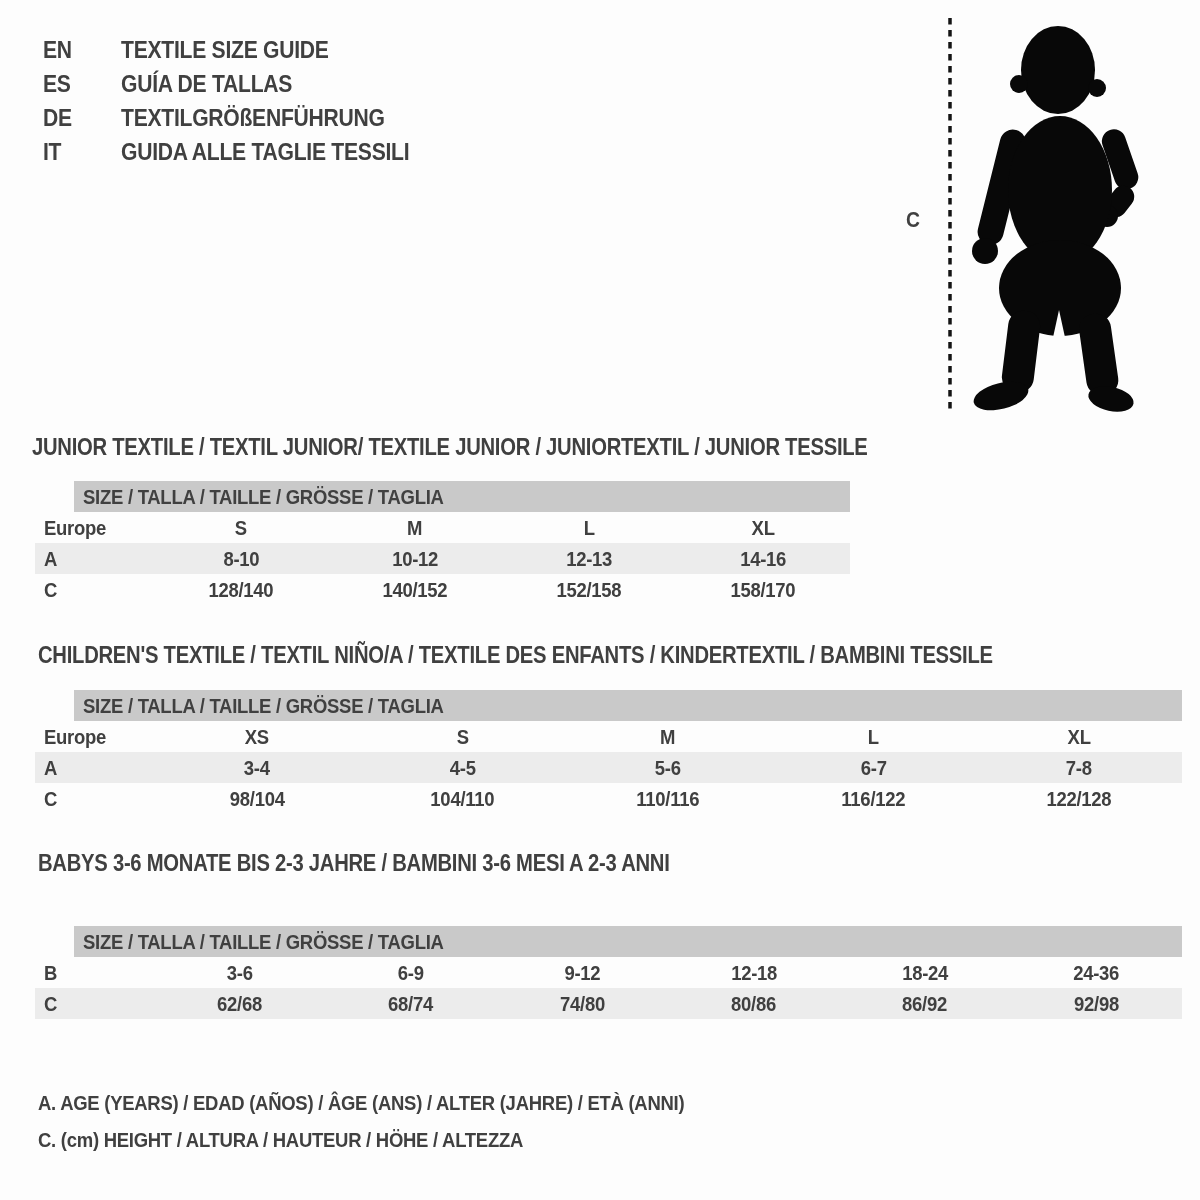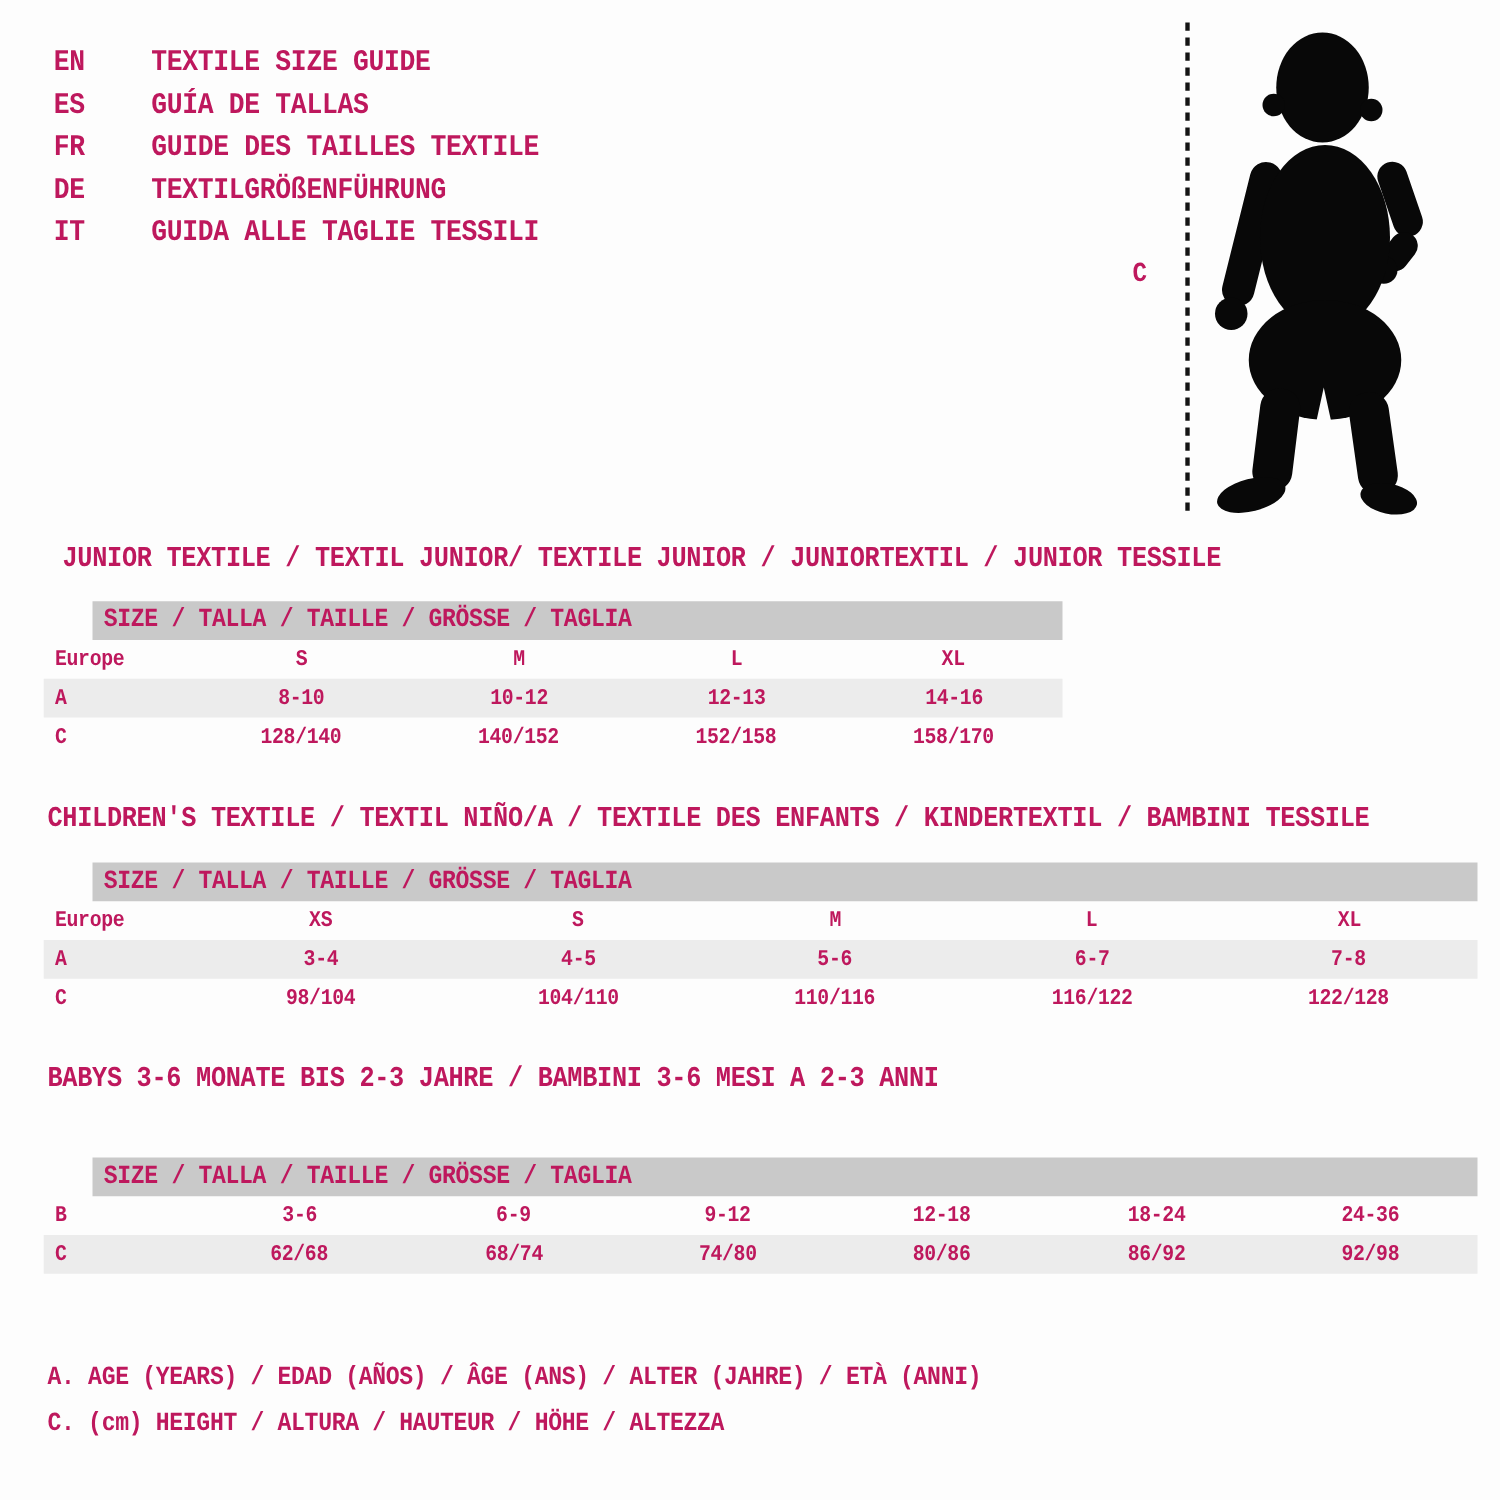--- a/index.html
+++ b/index.html
@@ -1,62 +1,58 @@
 <!DOCTYPE html>
 <html><head>
 <meta charset="utf-8">
 <style>
   html,body{margin:0;padding:0;background:#fff;}
   .page{
     position:relative;width:1200px;height:1200px;
-    background:#fdfdfd;color:#be185d;overflow:hidden;
-    font-family:Liberation Mono, monospace;
+    background:#fdfdfd;color:#404040;overflow:hidden;
+    font-family:Liberation Sans, sans-serif;
   }
   
   .cond{display:inline-block;transform:scaleX(0.88);transform-origin:0 50%;
         white-space:nowrap;font-weight:700;letter-spacing:-0.3px;}
   .cc{transform-origin:50% 50%;}
   
   .lang{position:absolute;left:43px;top:33px;}
   .lang-row{display:flex;height:34px;align-items:center;font-size:24px;}
   .lang-code{width:78px;}
   
   .figure-svg{position:absolute;left:920px;top:10px;}
   .c-label{position:absolute;left:906px;top:207px;font-size:22px;font-weight:700;}
   
   .sec-title{position:absolute;font-size:23px;line-height:26px;}
   .sec-title .line{display:block;height:36px;line-height:36px;}
   
   .stable{position:absolute;}
   .size-bar{height:31px;line-height:31px;background:#c9c9c9;padding-left:9px;font-size:21px;margin-left:39px;}
-  .trow{display:flex;height:31px;align-items:center;font-size:18px;}
+  .trow{display:flex;height:31px;align-items:center;font-size:21px;}
   .trow.shaded{background:#ececec;}
   .tcell.label{flex:0 0 110px;padding-left:9px;}
   .tcell.val{flex:1;text-align:center;}
   
   .legend{position:absolute;left:38px;top:1068px;margin-top:16px;}
   .legend-line{height:37px;line-height:37px;font-size:21px;}
 </style>
 </head>
 <body>
 
 <div class="page">
 
   <div class="lang">
     <div class="lang-row">
       <span class="lang-code"><span class="cond">EN</span></span>
       <span class="cond">TEXTILE SIZE GUIDE</span>
     </div>
     <div class="lang-row">
       <span class="lang-code"><span class="cond">ES</span></span>
       <span class="cond">GUÍA DE TALLAS</span>
-    </div>
-    <div class="lang-row">
-      <span class="lang-code"><span class="cond">FR</span></span>
-      <span class="cond">GUIDE DES TAILLES TEXTILE</span>
     </div>
     <div class="lang-row">
       <span class="lang-code"><span class="cond">DE</span></span>
       <span class="cond">TEXTILGRÖßENFÜHRUNG</span>
     </div>
     <div class="lang-row">
       <span class="lang-code"><span class="cond">IT</span></span>
       <span class="cond">GUIDA ALLE TAGLIE TESSILI</span>
     </div>
   </div>
@@ -85,21 +81,21 @@
       <rect x="-16" y="0" width="32" height="82" rx="15" transform="translate(56,293) rotate(7)"></rect>
       <rect x="-16" y="0" width="32" height="82" rx="15" transform="translate(123,296) rotate(-8)"></rect>
 
       <ellipse cx="31" cy="378" rx="28" ry="13" transform="rotate(-14 31 378)"></ellipse>
       <ellipse cx="141" cy="381" rx="23" ry="12" transform="rotate(12 141 381)"></ellipse>
 
       <path d="M 89 292 L 75 356 L 103 356 Z" fill="#fdfdfd"></path>
     </g>
   </svg>
 
-  <div class="sec-title" style="left:50px;top:434px;">
+  <div class="sec-title" style="left:32px;top:434px;">
     <span class="cond">JUNIOR TEXTILE / TEXTIL JUNIOR/ TEXTILE JUNIOR / JUNIORTEXTIL / JUNIOR TESSILE</span>
   </div>
   <div class="stable" style="left:35px;top:481px;width:815px;">
     <div class="size-bar">
       <span class="cond">SIZE / TALLA / TAILLE / GRÖSSE / TAGLIA</span>
     </div>
     <div>
         <div class="trow">
           <div class="tcell label"><span class="cond">Europe</span></div>
           <div class="tcell val"><span class="cond cc">S</span></div>

